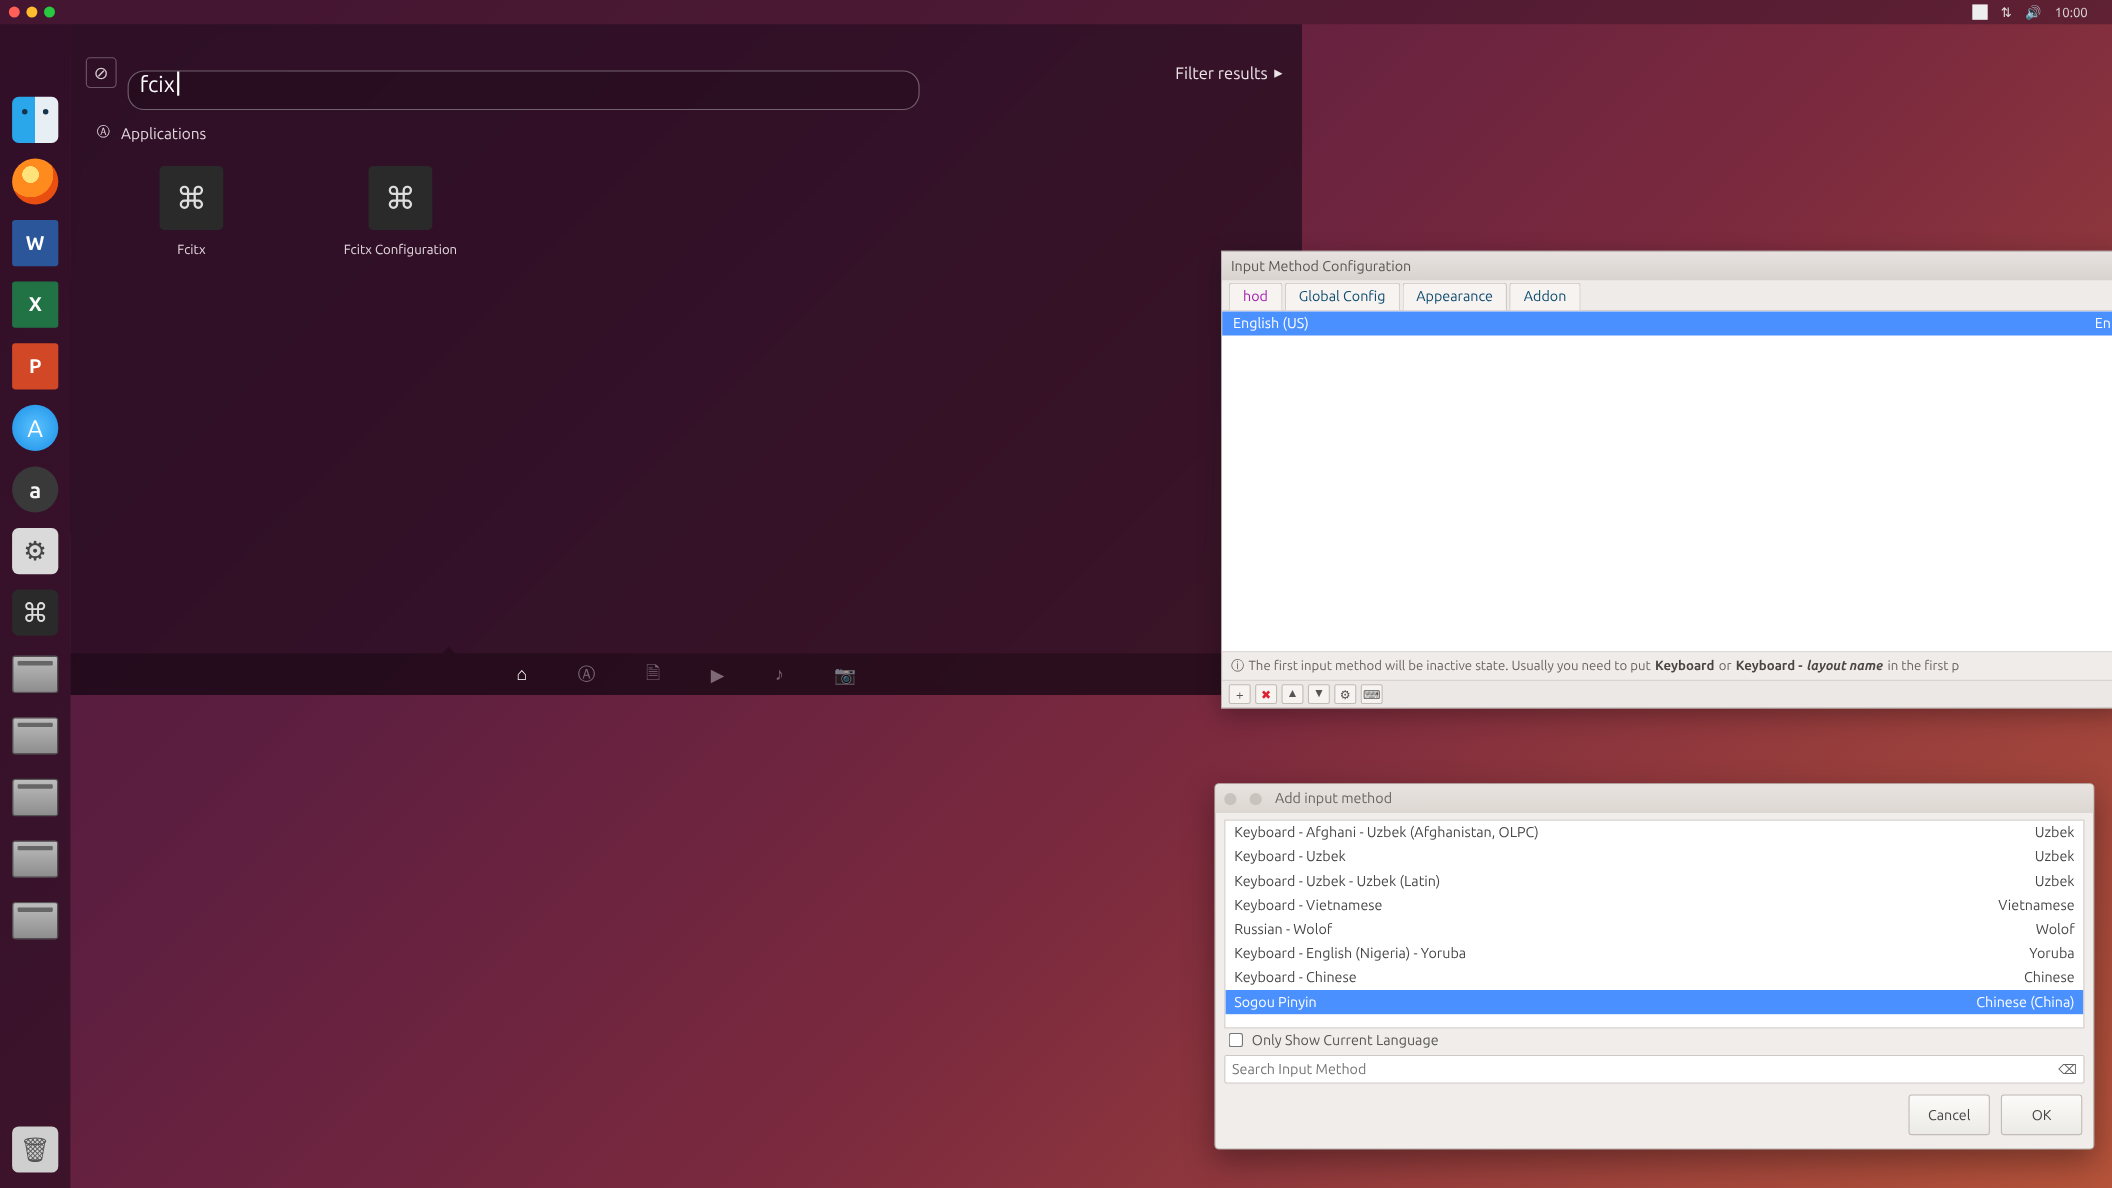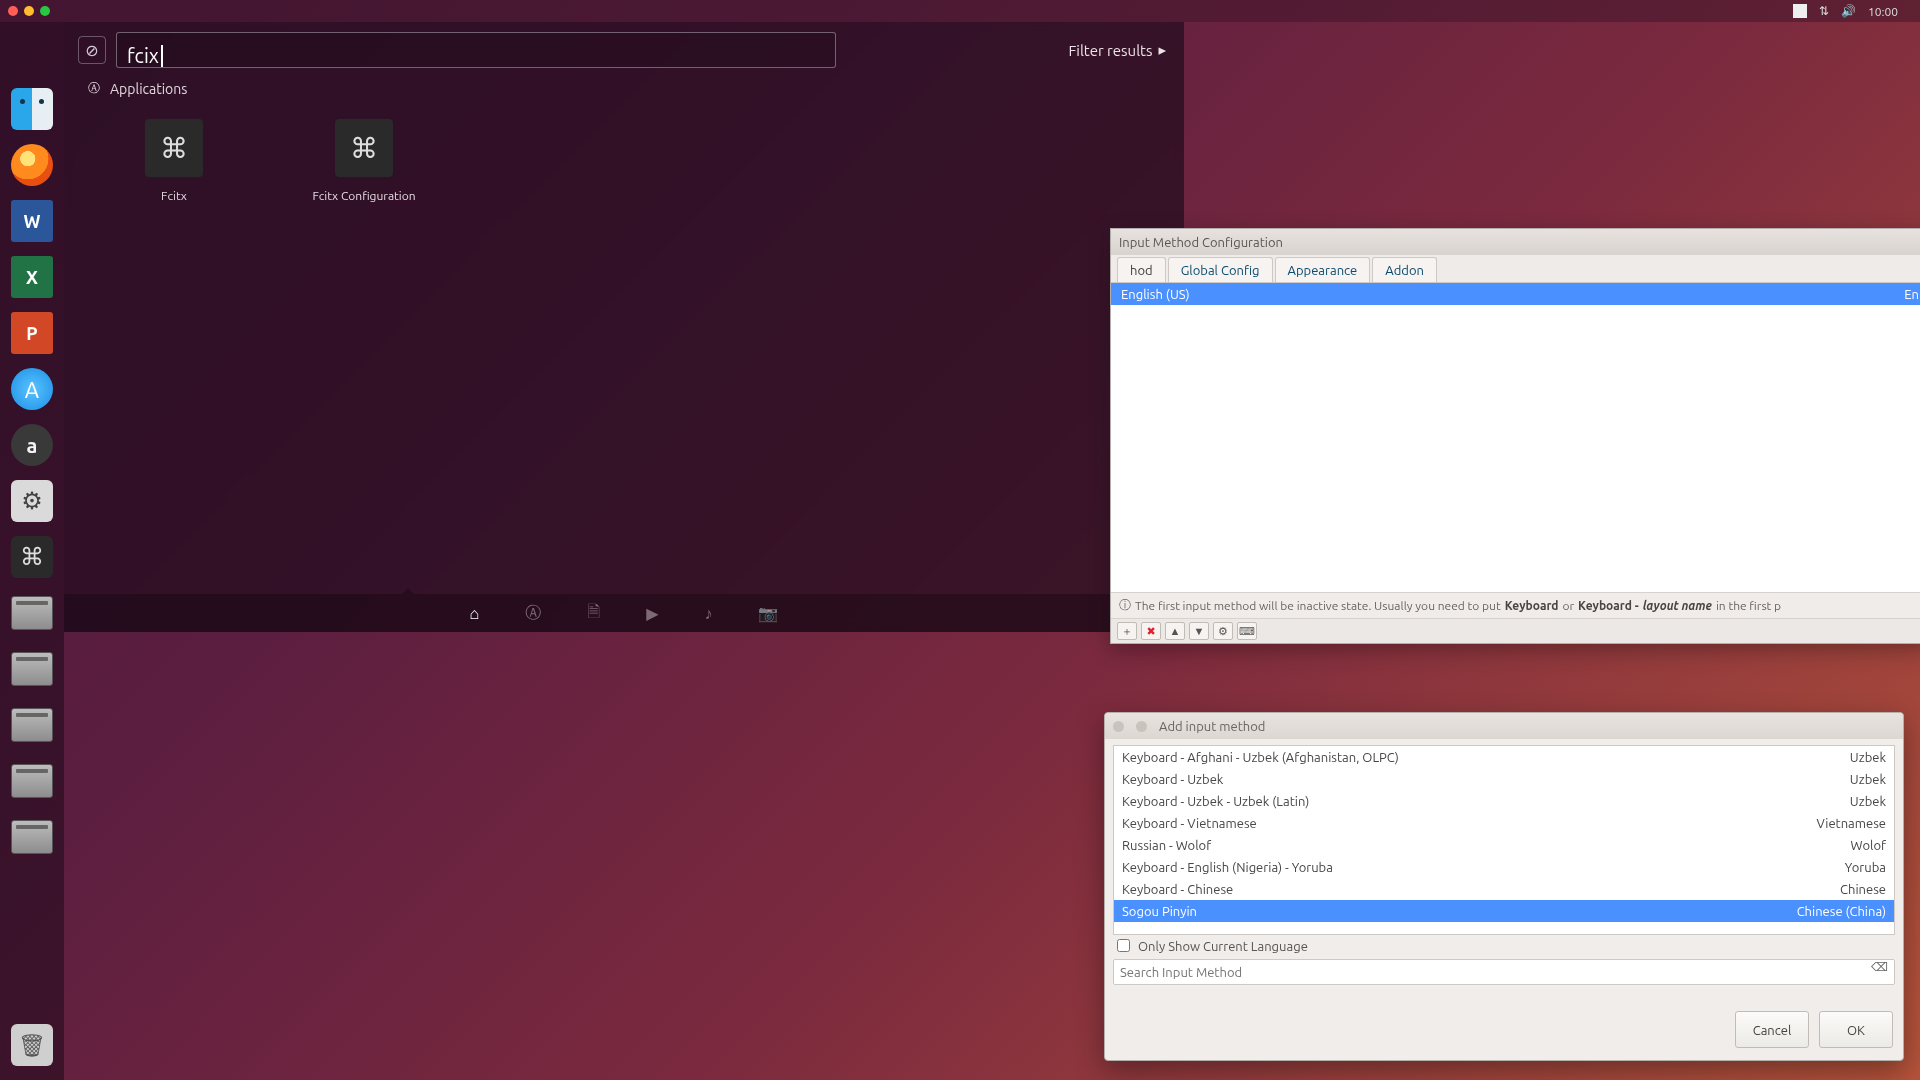--- a/index.html
+++ b/index.html
@@ -18,40 +18,40 @@
 .launcher { position:absolute; left:0; top:22px; bottom:0; width:64px; background:rgba(30,10,25,0.55); display:flex; flex-direction:column; align-items:center; padding-top:6px; gap:6px; }
 .launcher .item { width:50px; height:50px; border-radius:6px; display:flex; align-items:center; justify-content:center; font-size:26px; color:#fff; cursor:pointer; }
 .launcher .trash { margin-top:auto; margin-bottom:10px; }
 .launcher .drive { background:linear-gradient(#bdbdbd,#8d8d8d); width:42px; height:34px; border-radius:3px; border:1px solid #555; position:relative; }
 .launcher .drive::after{content:"";position:absolute;left:4px;right:4px;top:4px;height:4px;background:#666;border-radius:1px;}
 
 
 .dash { position:absolute; left:64px; top:22px; width:1120px; height:610px; background:rgba(35,12,30,0.72); backdrop-filter:blur(4px); color:#e8e3e6; }
 .dash .searchrow { display:flex; align-items:center; padding:10px 18px 6px 14px; gap:10px; }
 .search-clear { width:28px;height:28px;border:1px solid rgba(255,255,255,0.3);border-radius:4px;display:flex;align-items:center;justify-content:center;color:#d5c9cf;cursor:pointer;}
-.searchbox { flex:0 0 720px; height:36px; border:1px solid rgba(255,255,255,0.35); border-radius:3px; display:flex; align-items:flex-end; padding:0 10px; background:rgba(0,0,0,0.15);}
+.searchbox { flex:0 0 720px; height:36px; border:1px solid rgba(255,255,255,0.35); border-radius:15px; display:flex; align-items:flex-start; padding:0 10px; background:rgba(0,0,0,0.15);margin-top:32px;}
 .searchbox input { background:transparent; border:none; outline:none; color:#fff; font-size:20px; width:100%; }
 .searchbox .cursor-bar{display:inline-block;width:2px;height:22px;background:#fff;margin-left:2px;animation:blink 1s steps(1) infinite;}
 @keyframes blink{50%{opacity:0}}
 .filter { margin-left:auto; color:#ece4e8; font-size:15px; display:flex; align-items:center; gap:6px; cursor:pointer;}
 .dash .section-row{display:flex;align-items:center;gap:10px;padding:6px 18px 4px 24px;font-size:14px;color:#e3d6dd;}
 .dash .apps-grid{display:flex;gap:70px;padding:18px 30px 0 50px;}
 .app-tile{width:120px;display:flex;flex-direction:column;align-items:center;gap:12px;color:#e6dbe1;font-size:12px;cursor:pointer;}
 .app-tile .iconbx{width:58px;height:58px;background:#2a2a2a;border-radius:4px;display:flex;align-items:center;justify-content:center;color:#ddd;font-size:28px;}
 .dash .lens-bar{position:absolute;left:0;right:0;bottom:0;height:38px;background:rgba(0,0,0,0.25);display:flex;align-items:center;justify-content:center;gap:46px;color:#b7a8b1;}
 .lens-bar .lens{cursor:pointer;font-size:16px;opacity:0.6}
 .lens-bar .lens.active{opacity:1;color:#fff}
 .lens-bar .arrow-up{position:absolute;top:-6px;left:calc(50% - 222px);width:0;height:0;border-left:6px solid transparent;border-right:6px solid transparent;border-bottom:6px solid rgba(0,0,0,0.25)}
 
 
 .im-window{position:absolute;left:1110px;top:228px;width:820px;background:#f0ecea;border:1px solid #b3aeab;box-shadow:0 6px 20px rgba(0,0,0,0.3);font-size:13px;color:#3b3b3b}
 .im-window .titlebar{height:26px;background:linear-gradient(#e7e2df,#d9d3cf);display:flex;align-items:center;padding:0 8px;color:#5a5552}
 .im-window .tabs{height:28px;background:#efebe8;border-bottom:1px solid #cfc9c5;display:flex;align-items:flex-end;padding-left:6px;gap:2px}
 .im-window .tabs .tab{padding:5px 12px;border:1px solid #cfc9c5;border-bottom:none;background:#f6f3f0;color:#0c4a6e;border-radius:3px 3px 0 0;cursor:pointer;font-size:13px}
-.im-window .tabs .tab.first{color:#404040}
+.im-window .tabs .tab.first{color:#a21caf}
 .im-window .listarea{height:310px;background:#fff;border-bottom:1px solid #d7d2ce;overflow:hidden}
 .im-window .listrow{height:22px;display:flex;align-items:center;padding:0 10px;color:#333}
 .im-window .listrow.selected{background:#4a90ff;color:#fff}
 .im-window .listrow .rcol{margin-left:auto}
 .im-window .info{padding:4px 8px;color:#6a6460;font-size:12px;display:flex;align-items:center;gap:4px}
 .im-window .info b{font-weight:bold;color:#4a4540}
 .im-window .info i{font-style:italic}
 .im-window .btnrow{display:flex;gap:4px;padding:3px 6px;border-top:1px solid #d7d2ce;background:#ece8e5}
 .im-window .smallbtn{width:20px;height:18px;border:1px solid #c2bcb7;background:#f6f3f0;display:flex;align-items:center;justify-content:center;font-size:11px;cursor:pointer;border-radius:2px;color:#555}
 .im-window .smallbtn.red{color:#d23}
@@ -59,21 +59,21 @@
 
 .add-dialog{position:absolute;left:1104px;top:712px;width:800px;background:#f1edea;border:1px solid #b6b0ac;box-shadow:0 10px 28px rgba(0,0,0,0.35);font-size:13px;color:#3b3b3b;border-radius:4px}
 .add-dialog .titlebar{height:26px;background:linear-gradient(#e8e3df,#ddd7d2);display:flex;align-items:center;gap:12px;padding:0 8px;color:#6a6460;border-radius:4px 4px 0 0}
 .add-dialog .titlebar .tdot{width:11px;height:11px;border-radius:50%;background:#c9c3be}
 .add-dialog .listbox{margin:6px 8px 0 8px;border:1px solid #cfc9c5;background:#fff;height:190px;overflow:hidden}
 .add-dialog .row{height:21px;display:flex;align-items:center;padding:11px 8px;color:#474747}
 .add-dialog .row .rcol{margin-left:auto}
 .add-dialog .row.selected{background:#4a90ff;color:#fff}
 .add-dialog .optrow{display:flex;align-items:flex-start;gap:8px;padding:4px 12px;color:#555}
 .add-dialog .optrow input[type=checkbox]{width:13px;height:13px}
-.add-dialog .searchwrap{margin:2px 8px 16px 8px;display:flex;border:1px solid #cfc9c5;background:#fff;border-radius:2px;height:26px;padding:0 6px}
+.add-dialog .searchwrap{margin:2px 8px 0 8px;display:flex;align-items:center;border:1px solid #cfc9c5;background:#fff;border-radius:2px;height:26px;padding:12px 6px}
 .add-dialog .searchwrap input{flex:1;border:none;outline:none;font-size:13px;color:#777}
 .add-dialog .btnbar{display:flex;justify-content:flex-end;gap:10px;padding:10px 10px 12px 10px}
 .add-dialog .btn{min-width:74px;height:37px;border:1px solid #c2bcb7;background:linear-gradient(#fdfbf9,#eceae6);border-radius:3px;display:flex;align-items:center;justify-content:center;cursor:pointer;color:#444;font-size:13px}
 
 
 .ic-apple{font-size:40px;color:#f0f0f0}
 .ic-finder{width:42px;height:42px;border-radius:6px;background:linear-gradient(90deg,#2aa7eb 50%,#e8eff4 50%);position:relative}
 .ic-finder::before,.ic-finder::after{content:"";position:absolute;width:5px;height:5px;background:#14344a;border-radius:50%;top:11px}
 .ic-finder::before{left:9px}.ic-finder::after{right:9px}
 .ic-ff{width:42px;height:42px;border-radius:50%;background:radial-gradient(circle at 40% 35%,#ffe27a 0 20%,#ff8a1e 21% 55%,#e84f10 56% 100%);position:relative}

